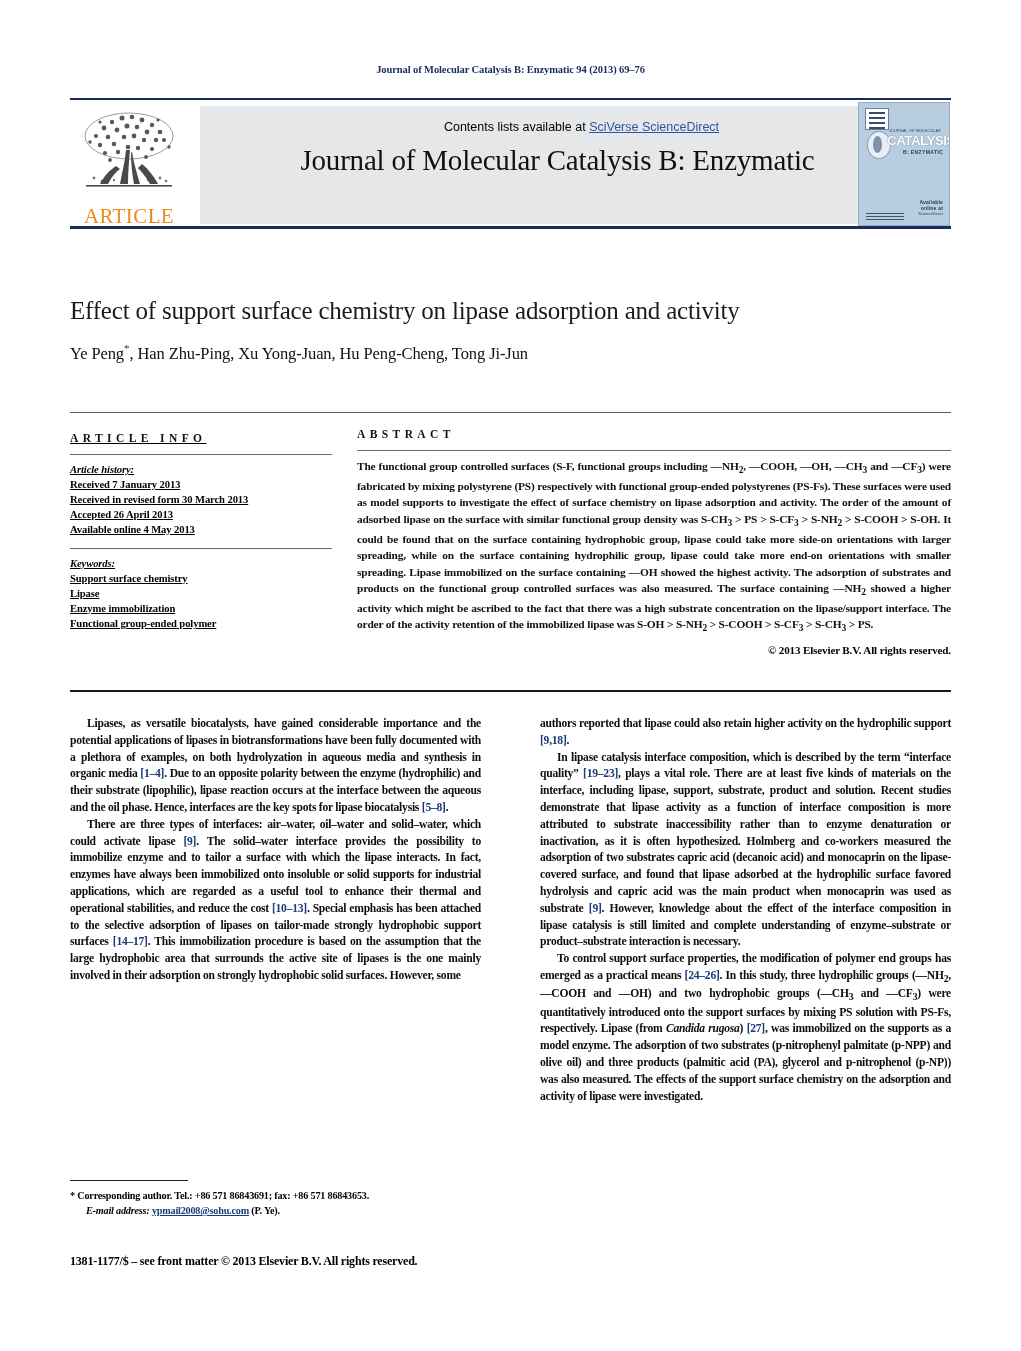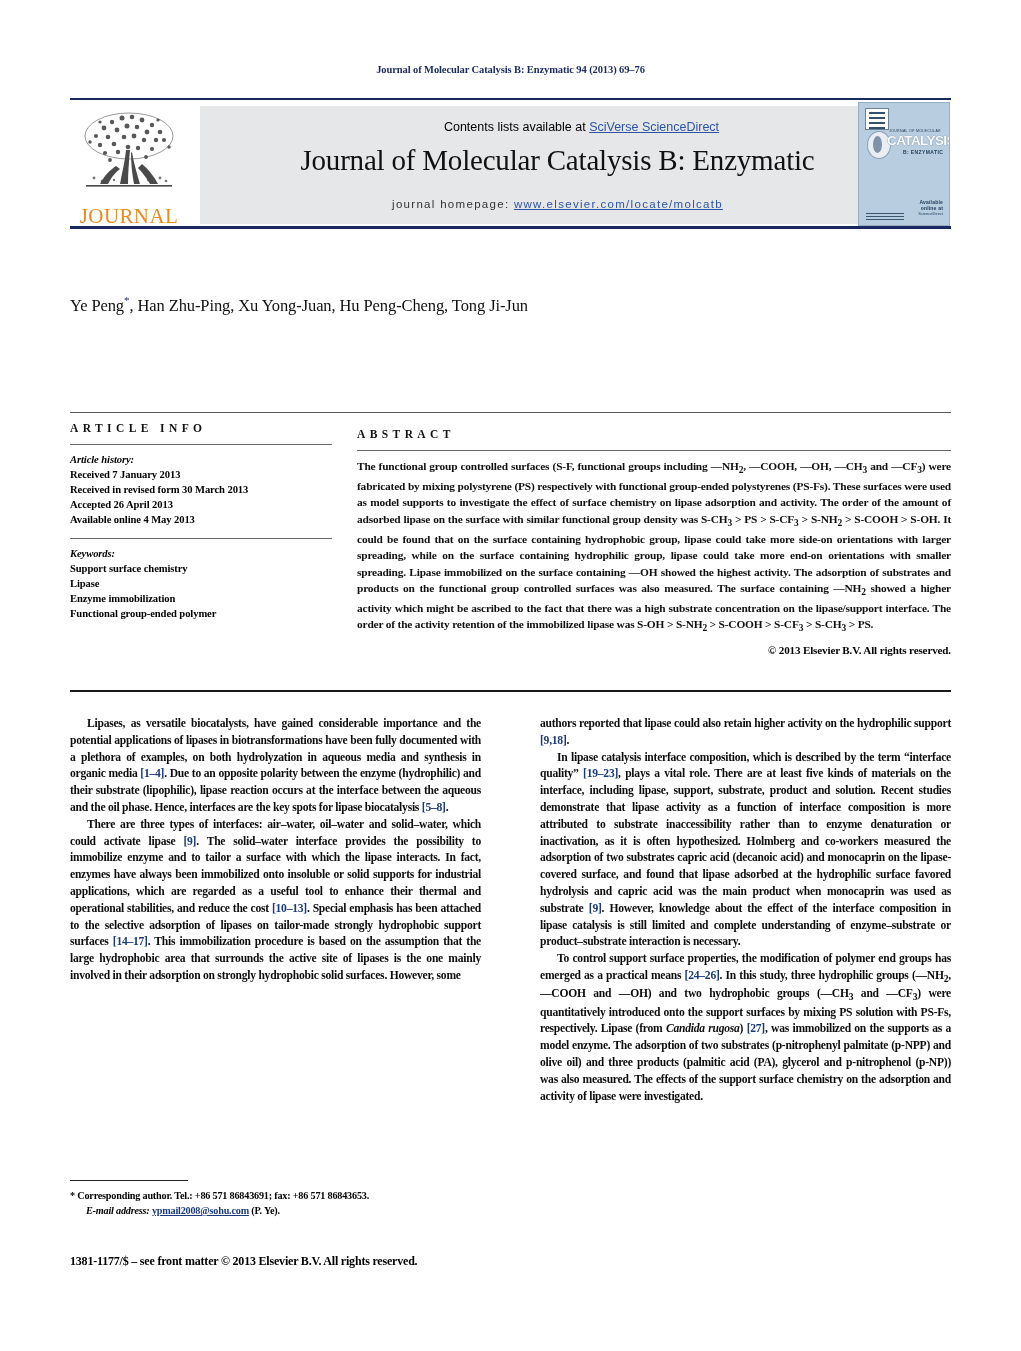--- a/index.html
+++ b/index.html
@@ -191,21 +191,21 @@
     font-weight: bold;
     line-height: 1.5;
     color: #111;
     letter-spacing: -0.15px;
   }
 
   
   .info-abstract-rule-top {
     position: absolute; left: 70px; top: 412px; width: 881px; height: 1px; background: #5a5a5a;
   }
-  .info-col { position: absolute; left: 70px; top: 422px; width: 262px; }
+  .info-col { position: absolute; left: 70px; top: 432px; width: 262px; text-decoration: underline; }
   .abs-col  { position: absolute; left: 357px; top: 428px; width: 594px; }
 
   .sechead {
     font-family: "Liberation Serif", serif;
     font-size: 11.5px;
     font-weight: bold;
     letter-spacing: 4.4px;
     color: #111;
   }
   .hrule { height: 1px; background: #6a6a6a; margin: 10px 0 7px 0; }
@@ -334,31 +334,28 @@
           <g opacity="0.75">
             <circle cx="24" cy="72" r="1.4"></circle>
               <circle cx="32" cy="75" r="1.3"></circle>
               <circle cx="90" cy="72" r="1.4"></circle>
             <circle cx="96" cy="75" r="1.3"></circle>
               <circle cx="44" cy="74" r="1.2"></circle>
               <circle cx="78" cy="74" r="1.2"></circle>
           </g>
         </g>
       </svg>
-      <div class="elsevier-word">JOURNAL</div>
+      <div class="elsevier-word">ARTICLE</div>
     </div>
 
     <div class="journal-band">
       <div class="contents-line">
         <span>Contents lists available at </span><a class="sd-link" href="#">SciVerse ScienceDirect</a>
       </div>
       <div class="journal-title">Journal of Molecular Catalysis B: Enzymatic</div>
-      <div class="homepage-line">
-        <span>journal homepage: </span><a class="hp-url" href="#">www.elsevier.com/locate/molcatb</a>
-      </div>
     </div>
 
     <div class="masthead-bottomrule"></div>
   </div>
 
   <div class="cover-thumb">
     <div class="cover-badge">
         <i></i>
         <i></i>
         <i></i>
@@ -373,20 +370,21 @@
         <i></i>
         <i></i>
       </div>
     <div class="cover-foot-r">
       <b>Available online at</b>
       <span>ScienceDirect</span>
     </div>
   </div>
 
   <div class="title-block">
+    <h1 class="article-title">Effect of support surface chemistry on lipase adsorption and activity</h1>
     <div class="authors"><span>Ye Peng</span><sup>*</sup><span>, Han Zhu-Ping, Xu Yong-Juan, Hu Peng-Cheng, Tong Ji-Jun</span></div>
   </div>
 
   <div class="info-abstract-rule-top"></div>
 
   <div class="info-col">
     <div class="sechead">ARTICLE INFO</div>
     <div class="hrule"></div>
     <div class="info-group">
       <div class="gtitle">Article history:</div>

